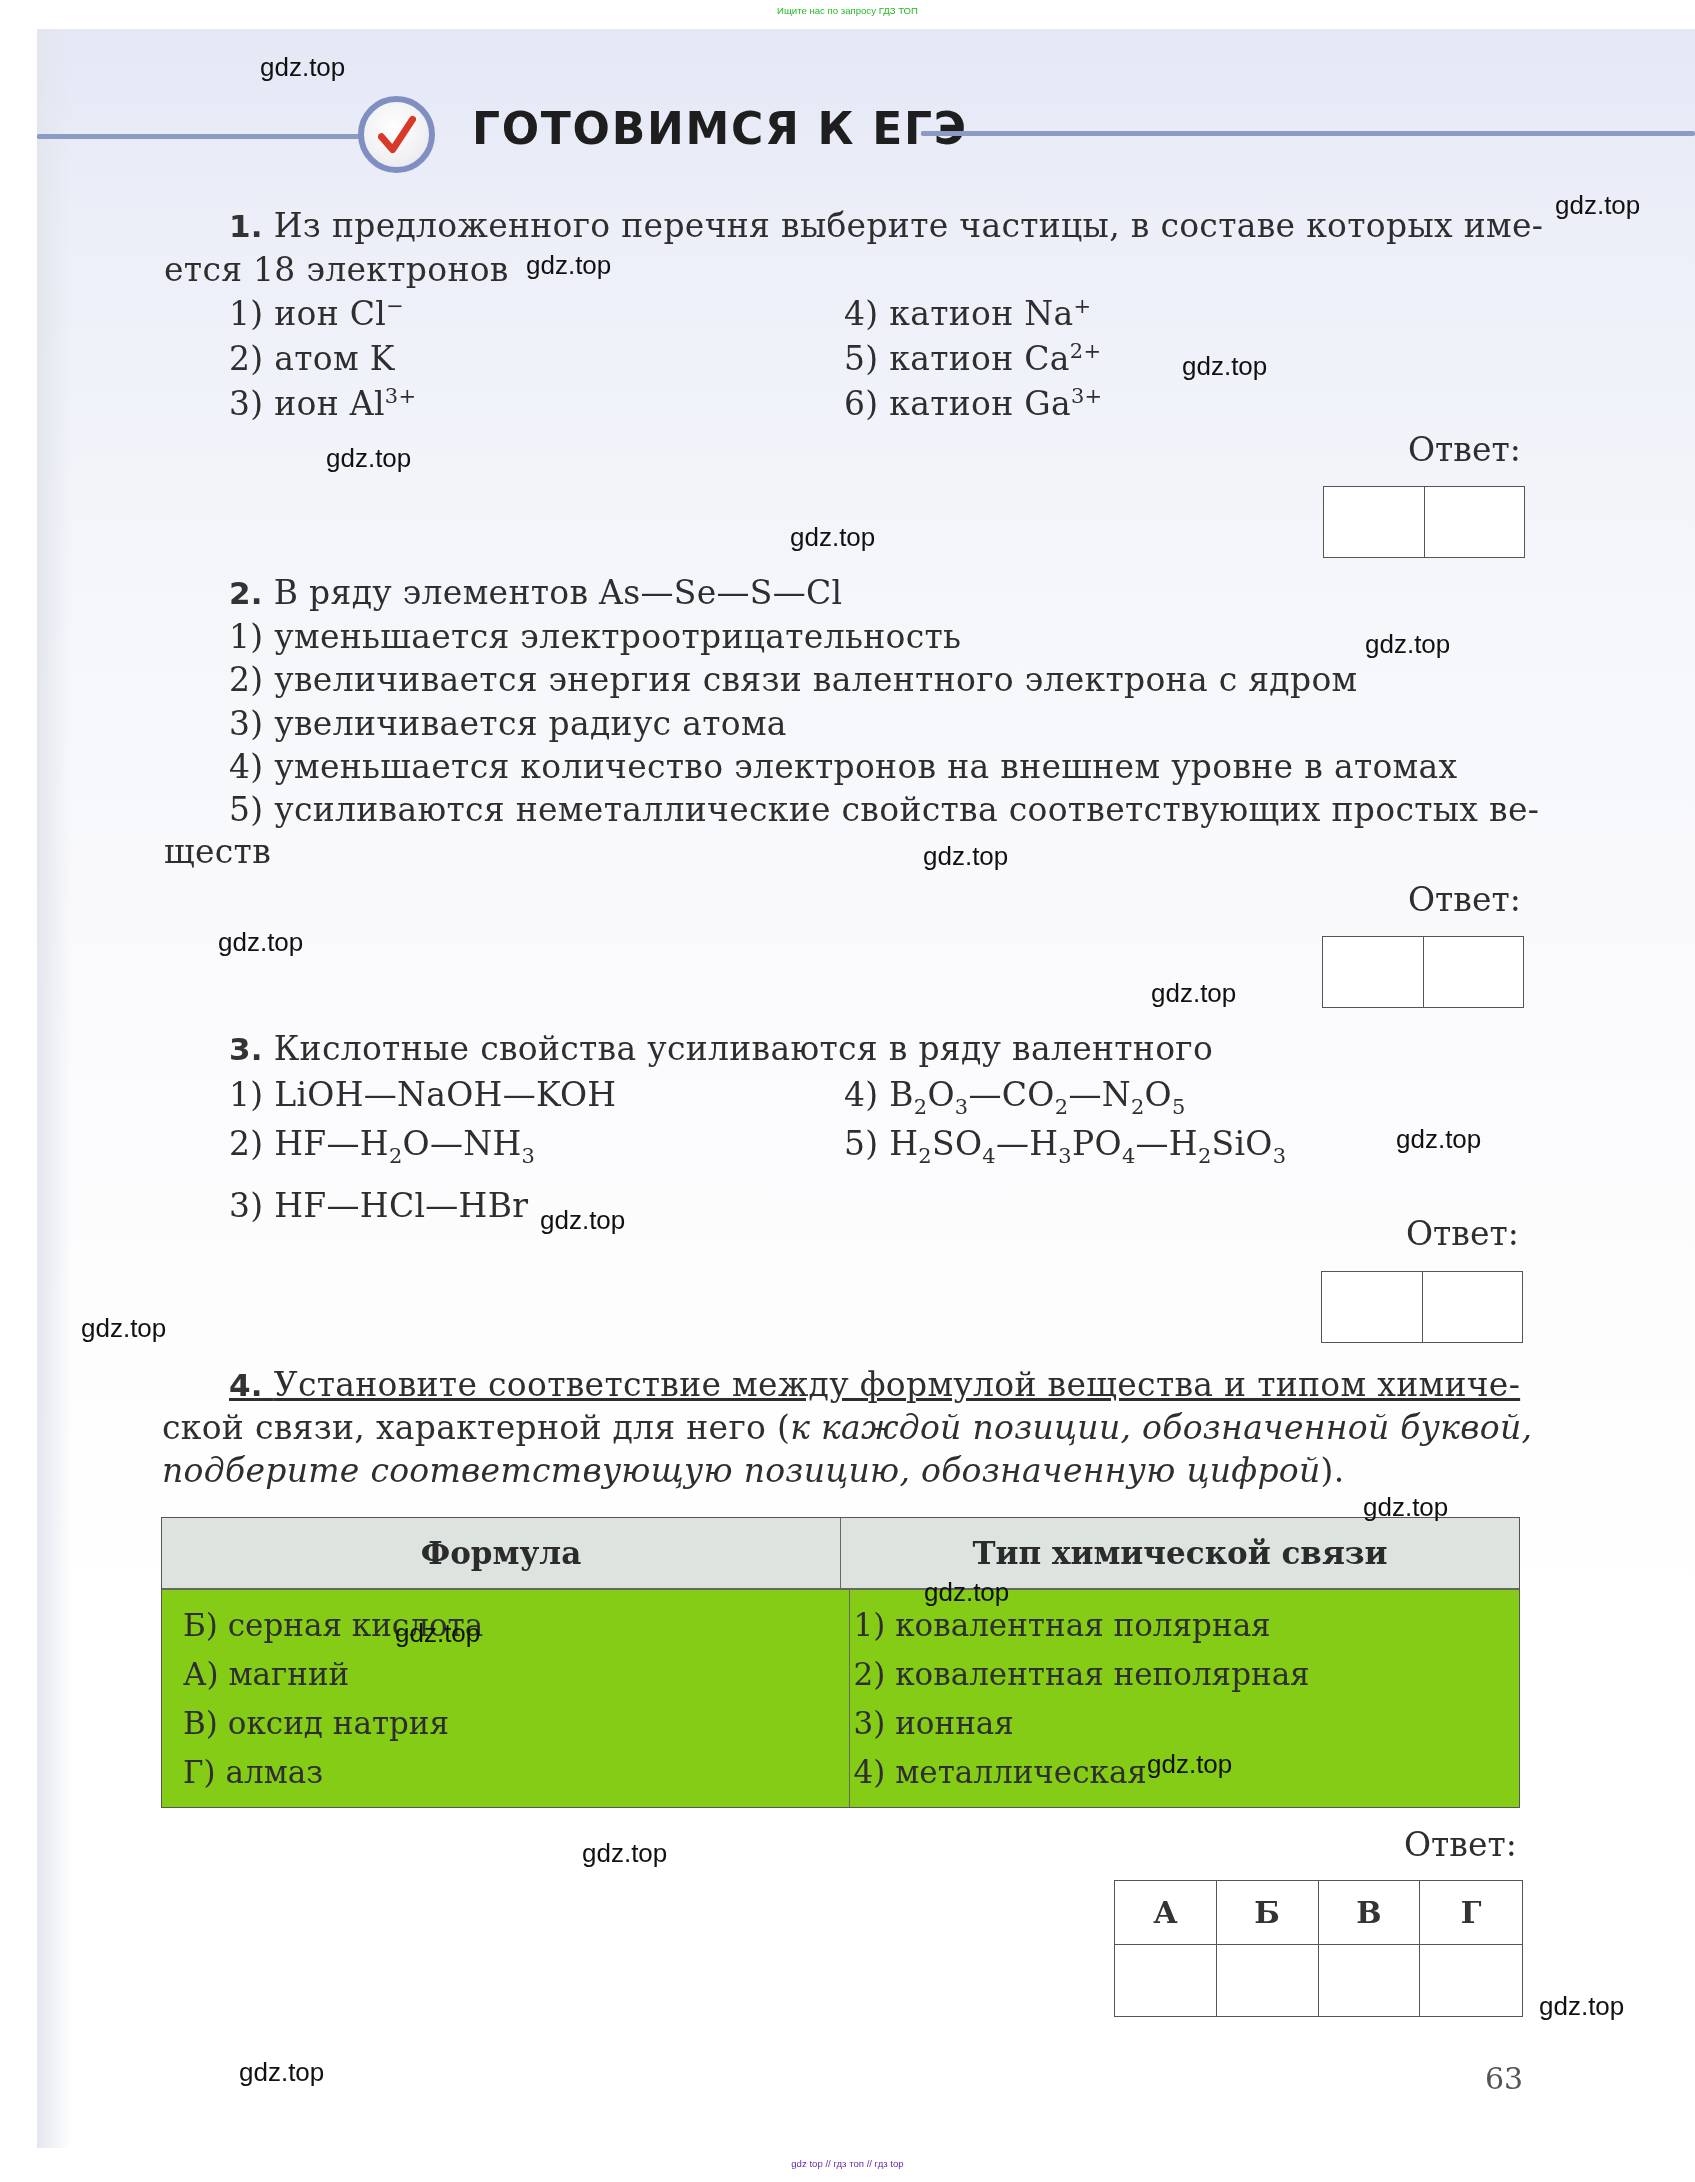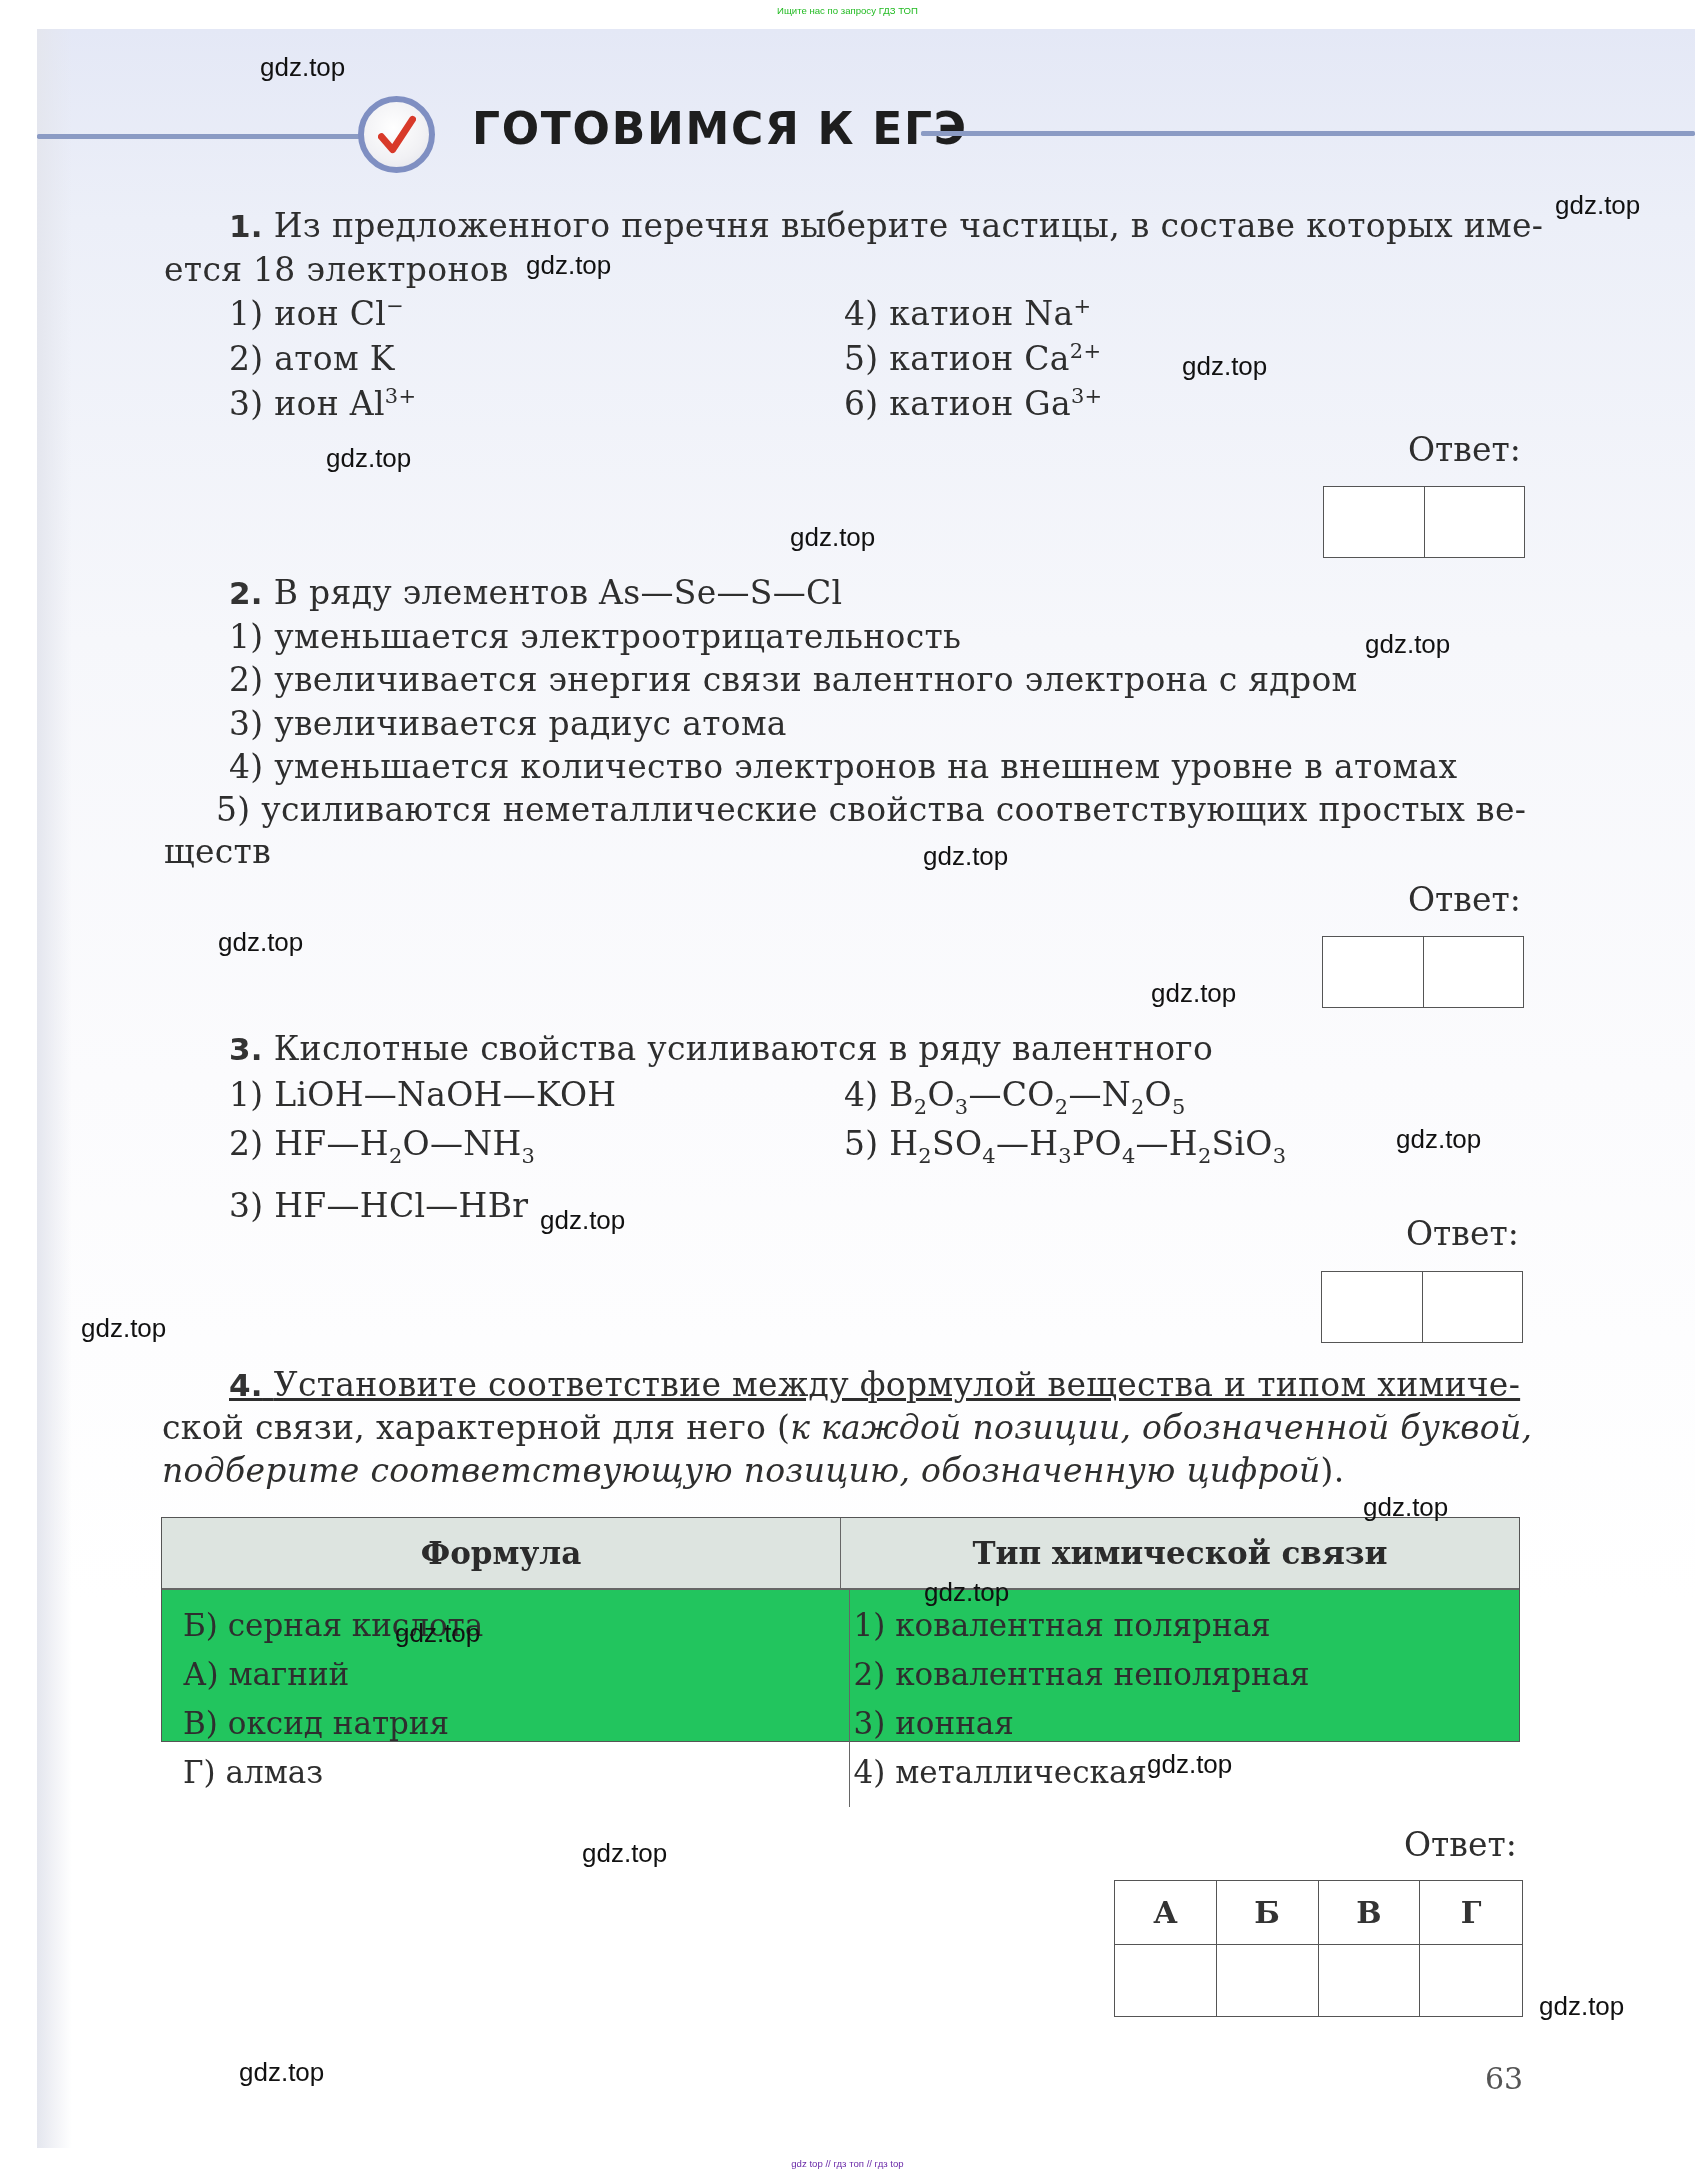--- a/index.html
+++ b/index.html
@@ -49,22 +49,22 @@
     .italic { font-style: italic; }
     sup, sub { font-size: 21px; line-height: 0; }
     .answer-label { position: absolute; font-size: 33px; color: #2e2e2e; }
     .answer-box {
       position: absolute; display: flex; border: 1.7px solid #555; box-sizing: border-box;
       background: #ffffff;
     }
     .answer-box .cell { flex: 1; box-sizing: border-box; }
     .answer-box .cell + .cell { border-left: 1.7px solid #555; }
     .match-table {
-      position: absolute; left: 161px; top: 1517px; width: 1359px; height: 225px;
-      border: 1.7px solid #555; box-sizing: border-box; background: #22c55e;
+      position: absolute; left: 161px; top: 1517px; width: 1359px; height: 291px;
+      border: 1.7px solid #555; box-sizing: border-box; background: #84cc16;
     }
     .match-head {
       display: flex; height: 70px; background: #dde4e0;
       border-bottom: 2.6px solid #666;
     }
     .match-head div {
       flex: 1; display: flex; align-items: center; justify-content: center;
       font-weight: bold; font-size: 31px; color: #2b2b2b;
     }
     .match-head div + div { border-left: 1.7px solid #666; }
@@ -124,21 +124,21 @@
 </div>
 
 <div class="txt" style="left:229px; top:573px;">
   <span class="num">2.</span>
   <span>В ряду элементов As—Se—S—Cl</span>
 </div>
 <div class="txt" style="left:229px; top:617px;">1) уменьшается электроотрицательность</div>
 <div class="txt" style="left:229px; top:660px;">2) увеличивается энергия связи валентного электрона с ядром</div>
 <div class="txt" style="left:229px; top:704px;">3) увеличивается радиус атома</div>
 <div class="txt" style="left:229px; top:747px;">4) уменьшается количество электронов на внешнем уровне в атомах</div>
-<div class="txt" style="left:216px; top:790px;">5) усиливаются неметаллические свойства соответствующих простых ве-</div>
+<div class="txt" style="left:229px; top:790px;">5) усиливаются неметаллические свойства соответствующих простых ве-</div>
 <div class="txt" style="left:164px; top:832px;">ществ</div>
 
 <div class="answer-label" style="left:1408px; top:880px;">Ответ:</div>
 <div class="answer-box" style="left:1322px; top:936px; width:202px; height:72px;">
   <div class="cell"></div>
   <div class="cell"></div>
 </div>
 
 <div class="txt" style="left:229px; top:1029px;">
   <span class="num">3.</span>

